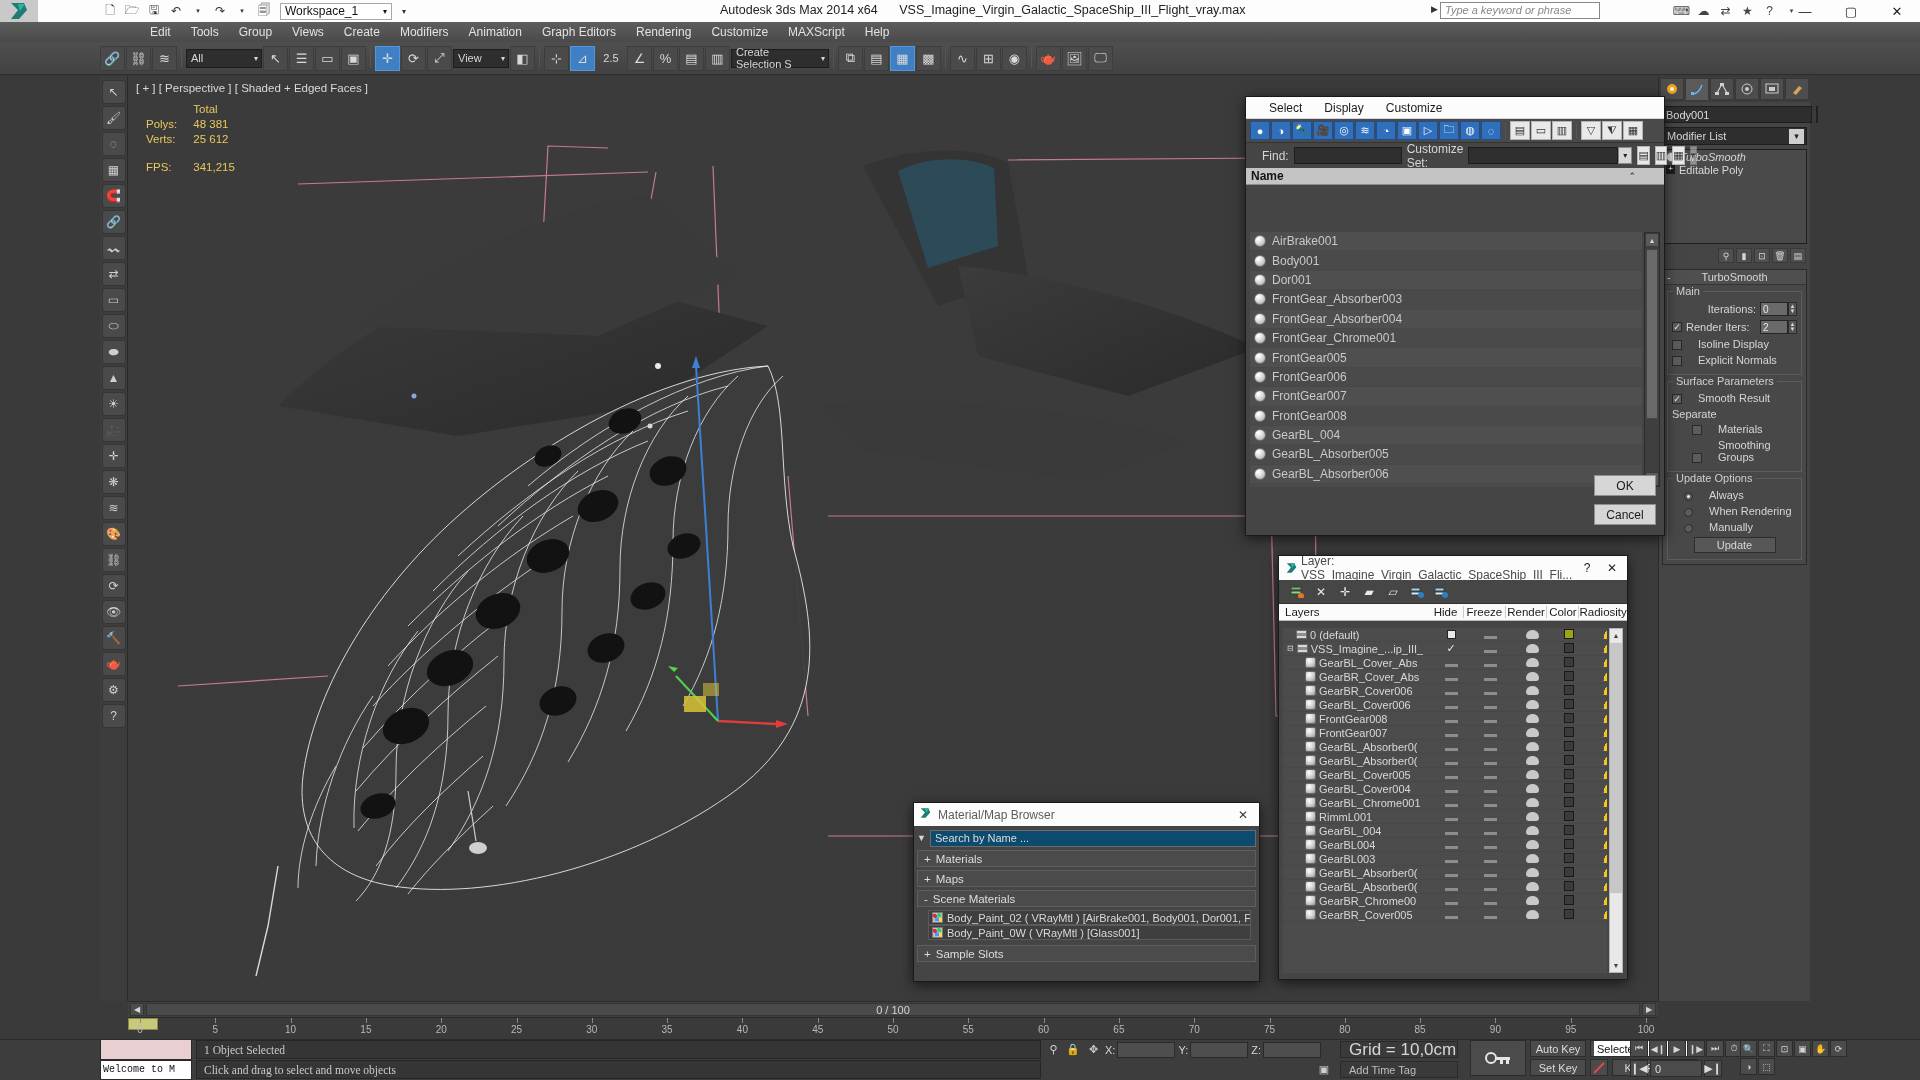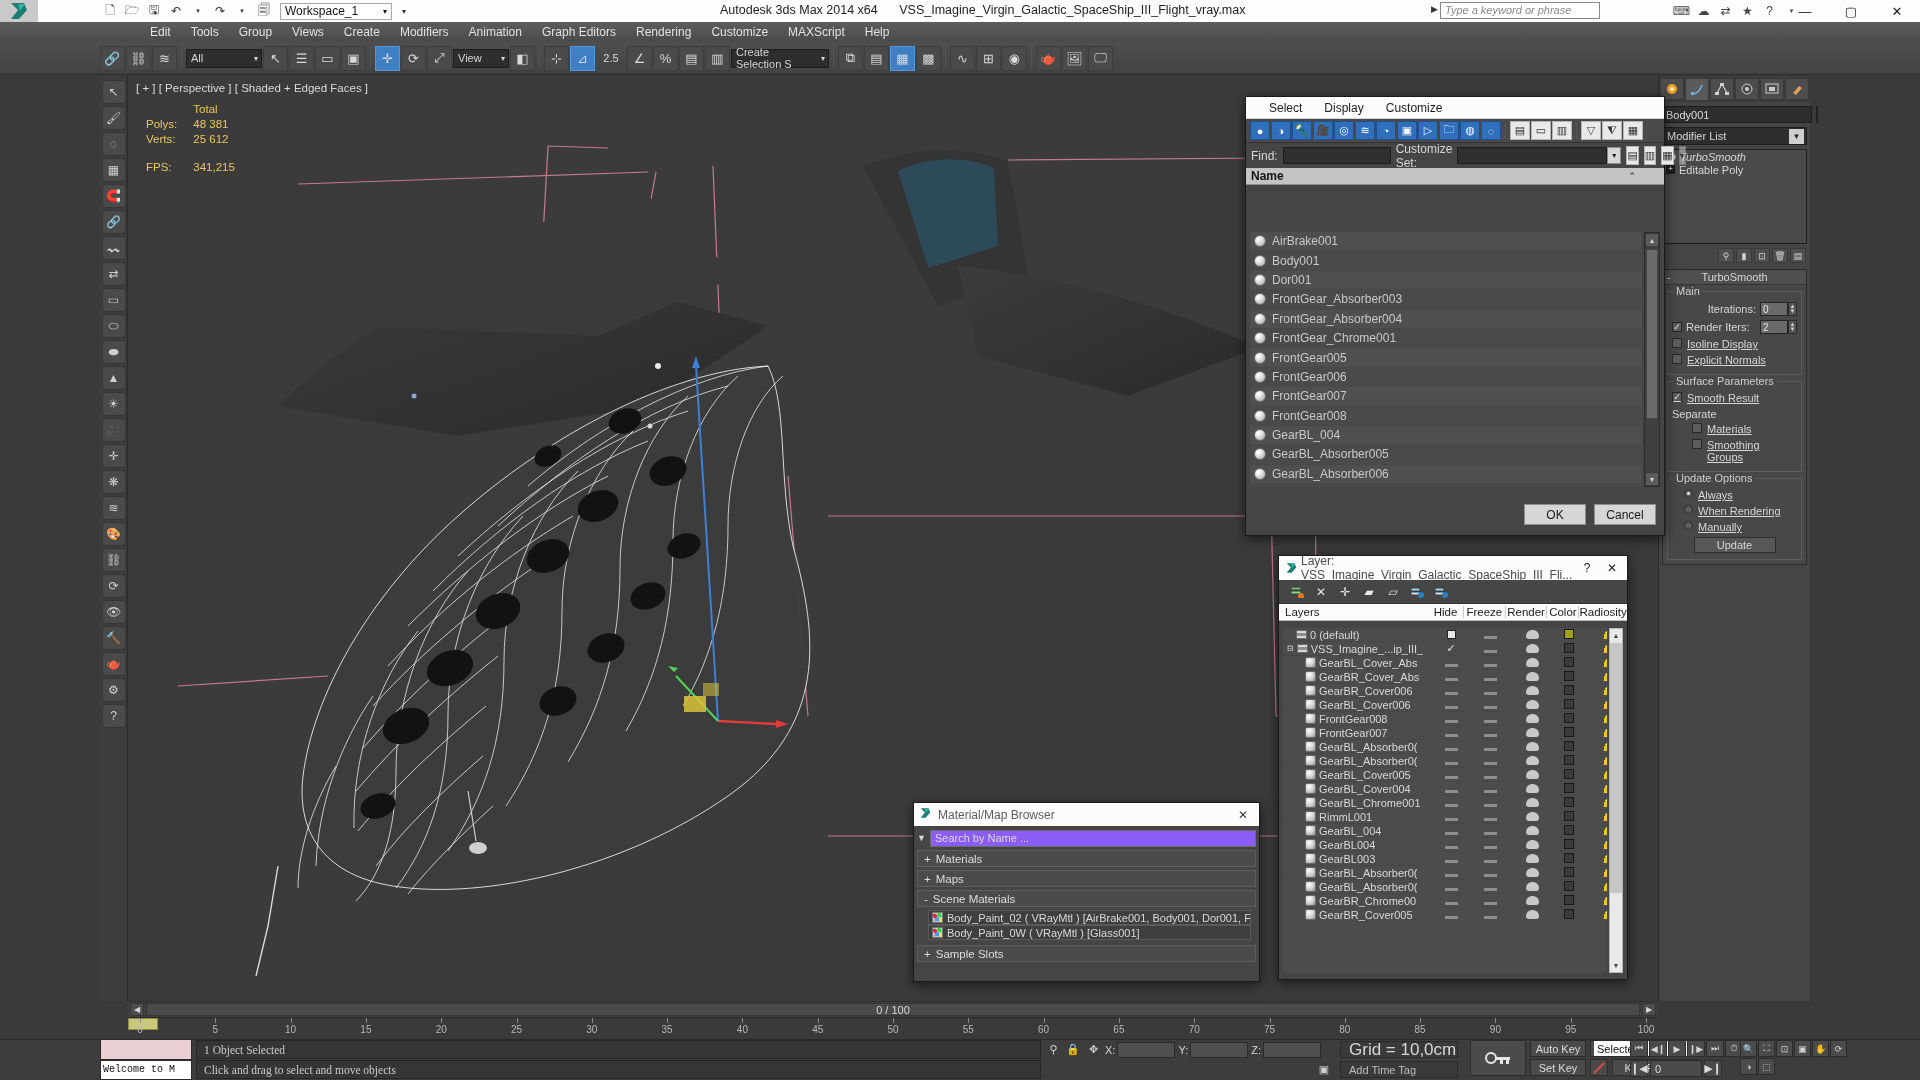--- a/index.html
+++ b/index.html
@@ -119,22 +119,22 @@
   .spin { display:flex; }
   .spin input { width:28px; height:14px; background:#6a6a6a; border:1px solid #242424;
      color:#e6e6e6; font-size:10px; padding:0 2px;
      font-family:"Liberation Sans",sans-serif;}
   .spin .ar { width:9px; height:14px; background:#555; border:1px solid #2c2c2c;
      font-size:6px; display:flex; flex-direction:column; align-items:center;
      justify-content:center; line-height:5px;}
   .ck { width:10px; height:10px; border:1px solid #2a2a2a; background:#5c5c5c;
      display:inline-flex; align-items:center; justify-content:center;
      font-size:9px; color:#e8e8e8; flex:none;}
-  .ckrow { display:flex; align-items:flex-start; gap:5px; margin-bottom:4px;
-     font-size:11px;text-decoration:underline;}
+  .ckrow { display:flex; align-items:flex-end; gap:16px; margin-bottom:4px;
+     font-size:11px;}
   .rd { width:9px; height:9px; border-radius:50%; border:1px solid #2a2a2a;
      background:#5c5c5c; display:inline-flex; align-items:center;
      justify-content:center; flex:none;}
   .rd.on:after{content:""; width:3px;height:3px;border-radius:50%;background:#f0f0f0;}
   .btnu { margin:4px auto 2px auto; width:82px; height:16px; background:#575757;
      border:1px solid #2d2d2d; display:flex; align-items:center;
      justify-content:center; font-size:11px;}
 
   
   .dlg { position:absolute; background:#454545; border:1px solid #1a1a1a;
@@ -149,21 +149,21 @@
      gap:0; padding-left:12px; color:#1c1c1c; font-size:12px;
      border-bottom:1px solid #d5d5d5;}
   #ss-menu div{ padding:2px 11px; }
   #ss-tools { height:24px; background:#4a4a4a; display:flex; align-items:center;
      padding:2px 4px; gap:1px; border-bottom:1px solid #333;}
   .ssb { width:20px; height:19px; background:#2f6fbc; border:1px solid #1f4f8f;
      display:flex; align-items:center; justify-content:center; font-size:11px;
      color:#fff; }
   .ssb.gray { background:#e9e9e9; border-color:#b5b5b5; color:#333; }
   #ss-find { height:25px; display:flex; align-items:center; gap:5px;
-     padding:0 5px; background:#454545; }
+     padding:0 16px; background:#454545; }
   #ss-find .lb { font-size:12px; }
   #ss-find input { background:#2f2f2f; border:1px solid #1d1d1d; color:#ddd;
      height:17px; font-size:11px; padding:0 3px;
      font-family:"Liberation Sans",sans-serif;}
   #ss-find .selset { flex:1; display:flex; }
   #ss-hdr { height:17px; background:#c4c4c4; color:#141414; font-size:12px;
      font-weight:bold; display:flex; align-items:center; padding-left:5px;
      border-bottom:1px solid #8d8d8d; position:relative;}
   #ss-hdr .caret{ position:absolute; right:28px; font-size:9px; font-weight:normal;}
   #ss-list { position:absolute; left:4px; top:135px; right:22px; bottom:48px;
@@ -175,21 +175,21 @@
   .ssrow:nth-child(even){ background:#4a4a4a; }
   .sphere { width:12px; height:12px; border-radius:50%; flex:none;
      background:radial-gradient(circle at 32% 28%,#fff 8%,#d2d2d2 55%,#9b9b9b 100%);
      border:1px solid #6d6d6d; }
   #ss-scroll { position:absolute; right:4px; top:135px; width:16px; bottom:48px;
      background:#3f3f3f; border:1px solid #2c2c2c;}
   #ss-scroll .ar { height:14px; background:#5a5a5a; border:1px solid #3a3a3a;
      display:flex; align-items:center; justify-content:center; font-size:7px;}
   #ss-scroll .th { position:absolute; top:16px; left:1px; right:1px; height:170px;
      background:#6a6a6a; border:1px solid #454545;}
-  #ss-btns { position:absolute; right:8px; bottom:10px; display:flex; gap:8px; }
+  #ss-btns { position:absolute; right:8px; bottom:10px; display:flex; gap:8px;flex-direction:column; }
   #ss-btns div { width:62px; height:21px; background:#d6d6d6; color:#1a1a1a;
      border:1px solid #8f8f8f; display:flex; align-items:center;
      justify-content:center; font-size:12px;}
   #ss-close { width:17px; height:17px; background:#c4333c; color:#fff;
      display:flex; align-items:center; justify-content:center; font-size:11px;}
 
   
   #layerdlg { left:1278px; top:555px; width:350px; height:425px; }
   #ld-tb { height:24px; background:#fcfcfc; display:flex; align-items:center;
      color:#1c1c1c; font-size:12px; padding:0 2px;}
@@ -223,21 +223,21 @@
   #ld-scroll .th{ position:absolute; top:14px; left:0; right:0; height:250px;
      background:#c7c7c7;}
 
   
   #matbrowser { left:913px; top:802px; width:347px; height:180px; }
   #mb-tb { height:23px; background:#fcfcfc; display:flex; align-items:center;
      gap:6px; padding:0 5px; color:#5c5c5c; font-size:12px;}
   #mb-search { height:18px; margin:3px 3px 0 3px; display:flex;
      align-items:center; gap:4px;}
   #mb-search .ar { color:#d8d8d8; font-size:9px; }
-  #mb-search .inp { flex:1; height:17px; background:#8b5cf6;
+  #mb-search .inp { flex:1; height:17px; background:#0c4a6e;
      border:1px solid #6b6b6b; color:#dcdcdc; font-size:11px;
      display:flex; align-items:center; padding:0 4px;}
   .mbgroup { margin:3px; height:17px; background:#4b4b4b; border:1px solid #5e5e5e;
      display:flex; align-items:center; padding-left:6px; font-size:11.5px;
      color:#dedede;}
   .mbitem { margin:0 8px 0 14px; height:15px; background:#3f3f3f;
      border:1px solid #5a5a5a; display:flex; align-items:center; gap:4px;
      padding-left:3px; font-size:11px; color:#d9d9d9; overflow:hidden;
      white-space:nowrap;}
   .mat-ico { width:11px; height:11px; flex:none;

